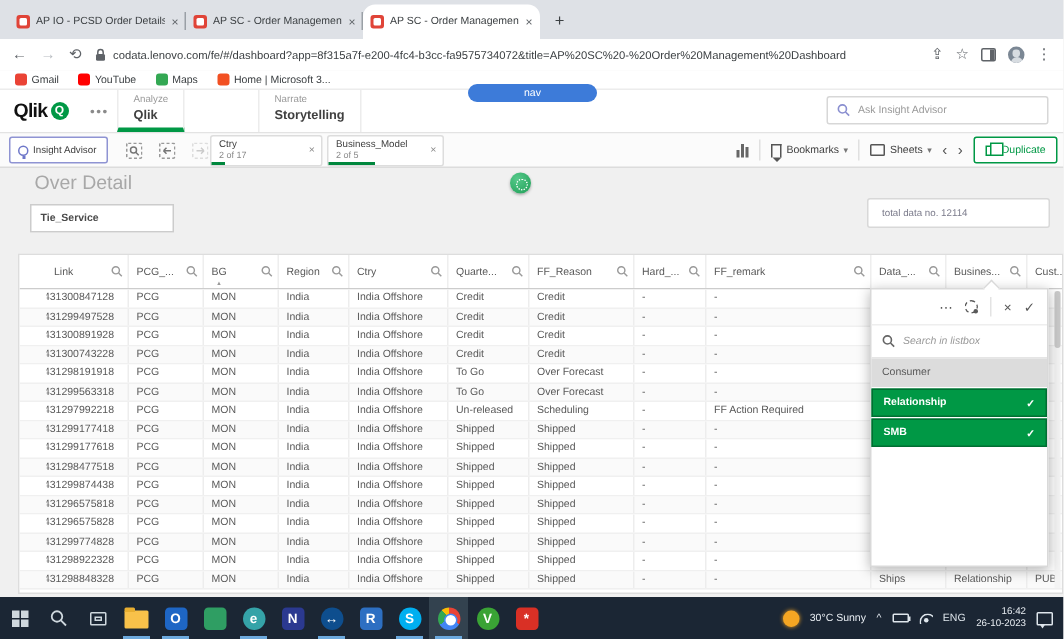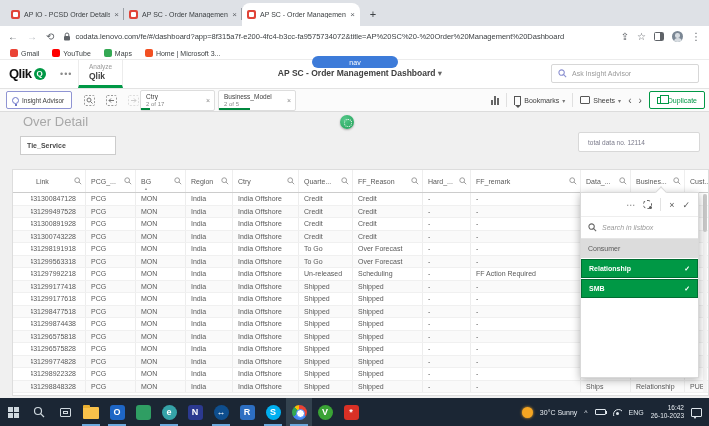--- a/index.html
+++ b/index.html
@@ -215,23 +215,23 @@
   <div class="qhead">
     <div class="qlogo">
       <span class="qt">Qlik</span>
       <span class="qo">Q</span>
     </div>
     <div class="qmore">•••</div>
     <div class="qtab active" style="left:78px;">
       <div class="sup">Analyze</div>
       <div class="lab">Qlik</div>
     </div>
-    <div class="qtitle">
-      <span>AP SC - Order Management Dashboard</span>
-      <span class="chev">▾</span>
+    <div class="qtab" style="left:172px;">
+      <div class="sup">Narrate</div>
+      <div class="lab">Storytelling</div>
     </div>
     <div class="navpill">nav</div>
     <div class="qsearch">
       <svg class="mag" width="9" height="9" viewBox="0 0 10 10">
           <circle cx="4" cy="4" r="3" fill="none" stroke="#8a8fd0" stroke-width="1.2"></circle>
           <line x1="6.3" y1="6.3" x2="9" y2="9" stroke="#8a8fd0" stroke-width="1.2"></line>
         </svg>
       <span class="ph">Ask Insight Advisor</span>
     </div>
   </div>

